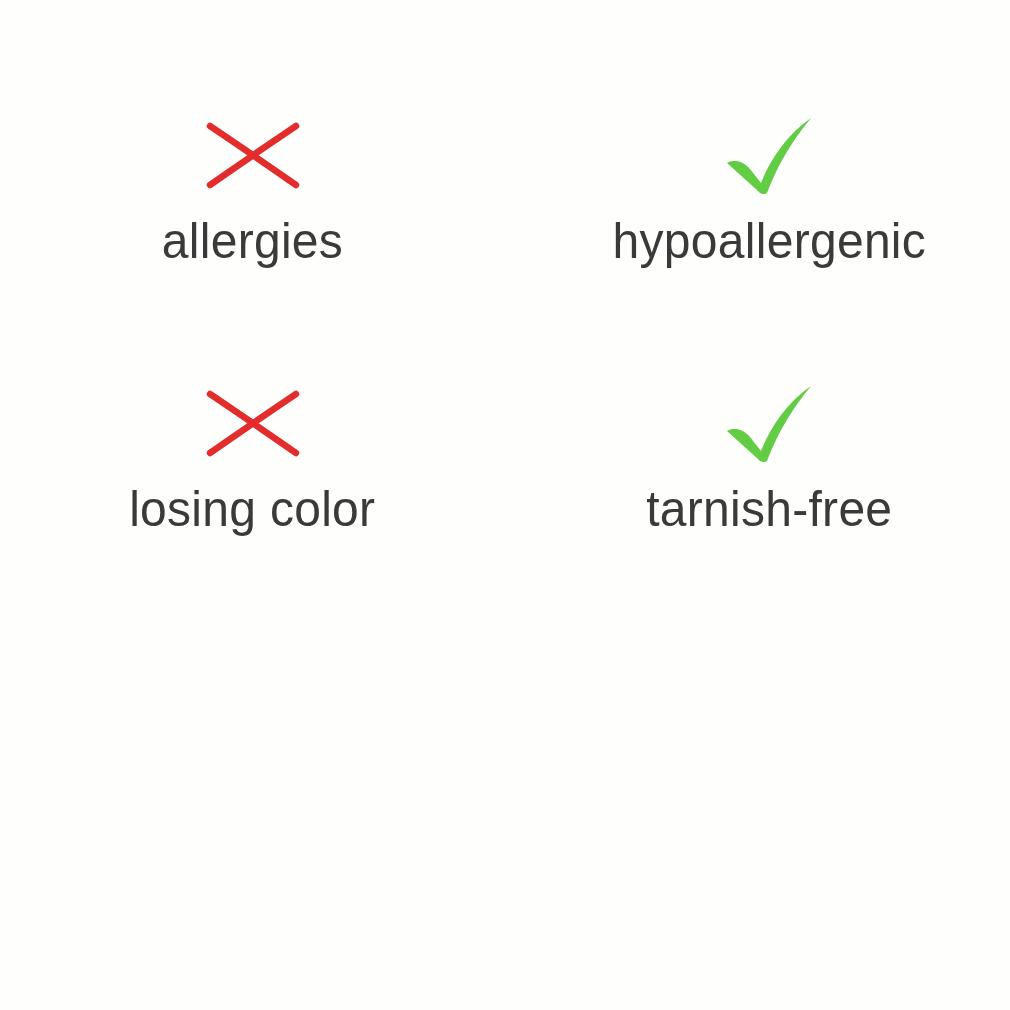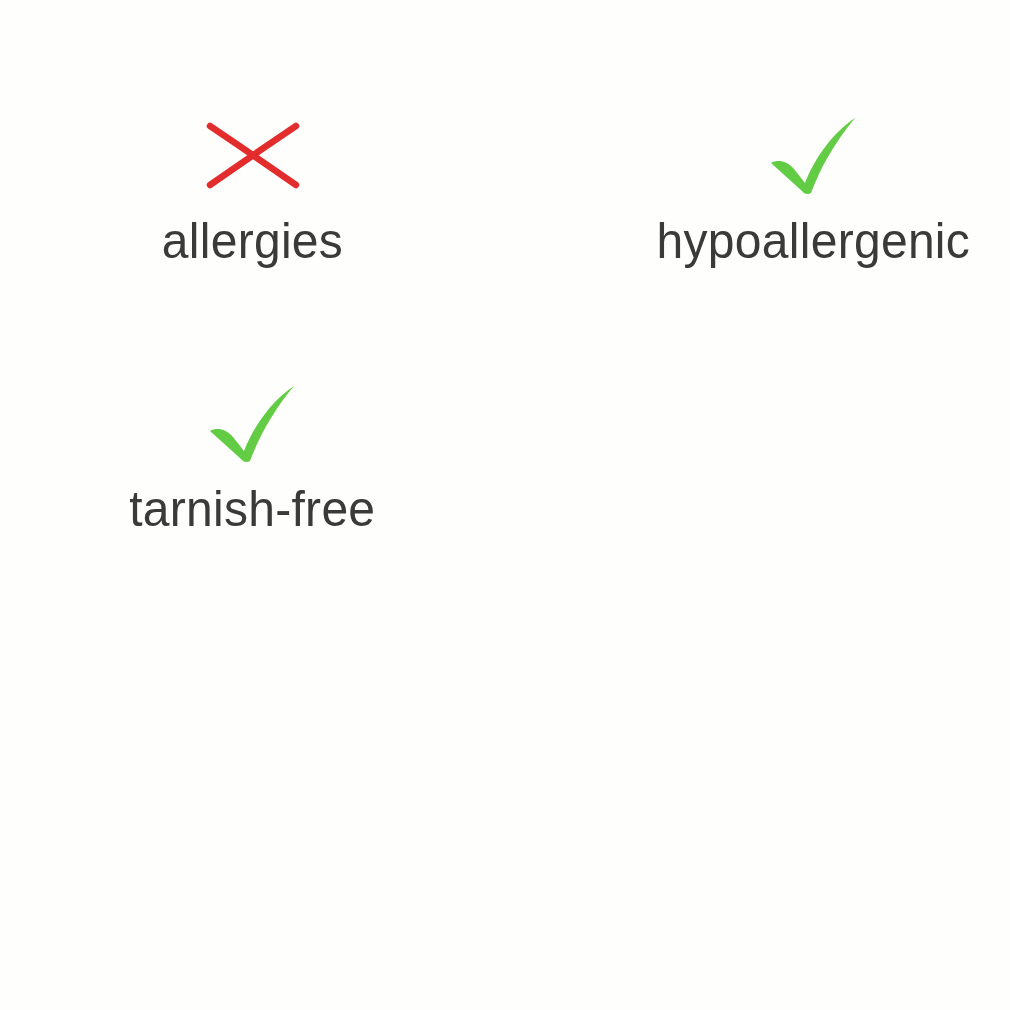--- a/index.html
+++ b/index.html
@@ -20,21 +20,20 @@
     width: 1010px;
     height: 1010px;
     box-sizing: border-box;
     padding-top: 108px;
   }
 
   .comparison-row {
     display: flex;
     width: 100%;
     height: 268px;
-    gap: 44px;
   }
 
   .comparison-cell {
     flex: 0 0 50%;
     display: flex;
     flex-direction: column;
     align-items: center;
     justify-content: flex-start;
   }
 
@@ -88,20 +87,29 @@
       <div class="mark-slot">
         <svg width="92" height="82" viewBox="0 0 92 82" aria-hidden="true">
           <path d="M3 48 C10 44 19 46 26 54 L37 68 C46 45 63 19 87 3 C66 28 52 54 43 78 C40 80 36 79 34 76 Z" fill="#63cc45"></path>
         </svg>
       </div>
       <div class="cell-label">hypoallergenic</div>
     </div>
   </div>
 
   <div class="comparison-row">
+    <div class="comparison-cell cell-negative">
+      <div class="mark-slot">
+        <svg width="96" height="68" viewBox="0 0 96 68" aria-hidden="true">
+          <path d="M5 4 Q48 33 91 63" stroke="#e32d2d" stroke-width="6.5" stroke-linecap="round" fill="none"></path>
+          <path d="M91 4 Q48 33 5 63" stroke="#e32d2d" stroke-width="6.5" stroke-linecap="round" fill="none"></path>
+        </svg>
+      </div>
+      <div class="cell-label">losing color</div>
+    </div>
     <div class="comparison-cell cell-positive">
       <div class="mark-slot">
         <svg width="92" height="82" viewBox="0 0 92 82" aria-hidden="true">
           <path d="M3 48 C10 44 19 46 26 54 L37 68 C46 45 63 19 87 3 C66 28 52 54 43 78 C40 80 36 79 34 76 Z" fill="#63cc45"></path>
         </svg>
       </div>
       <div class="cell-label">tarnish-free</div>
     </div>
   </div>
 

